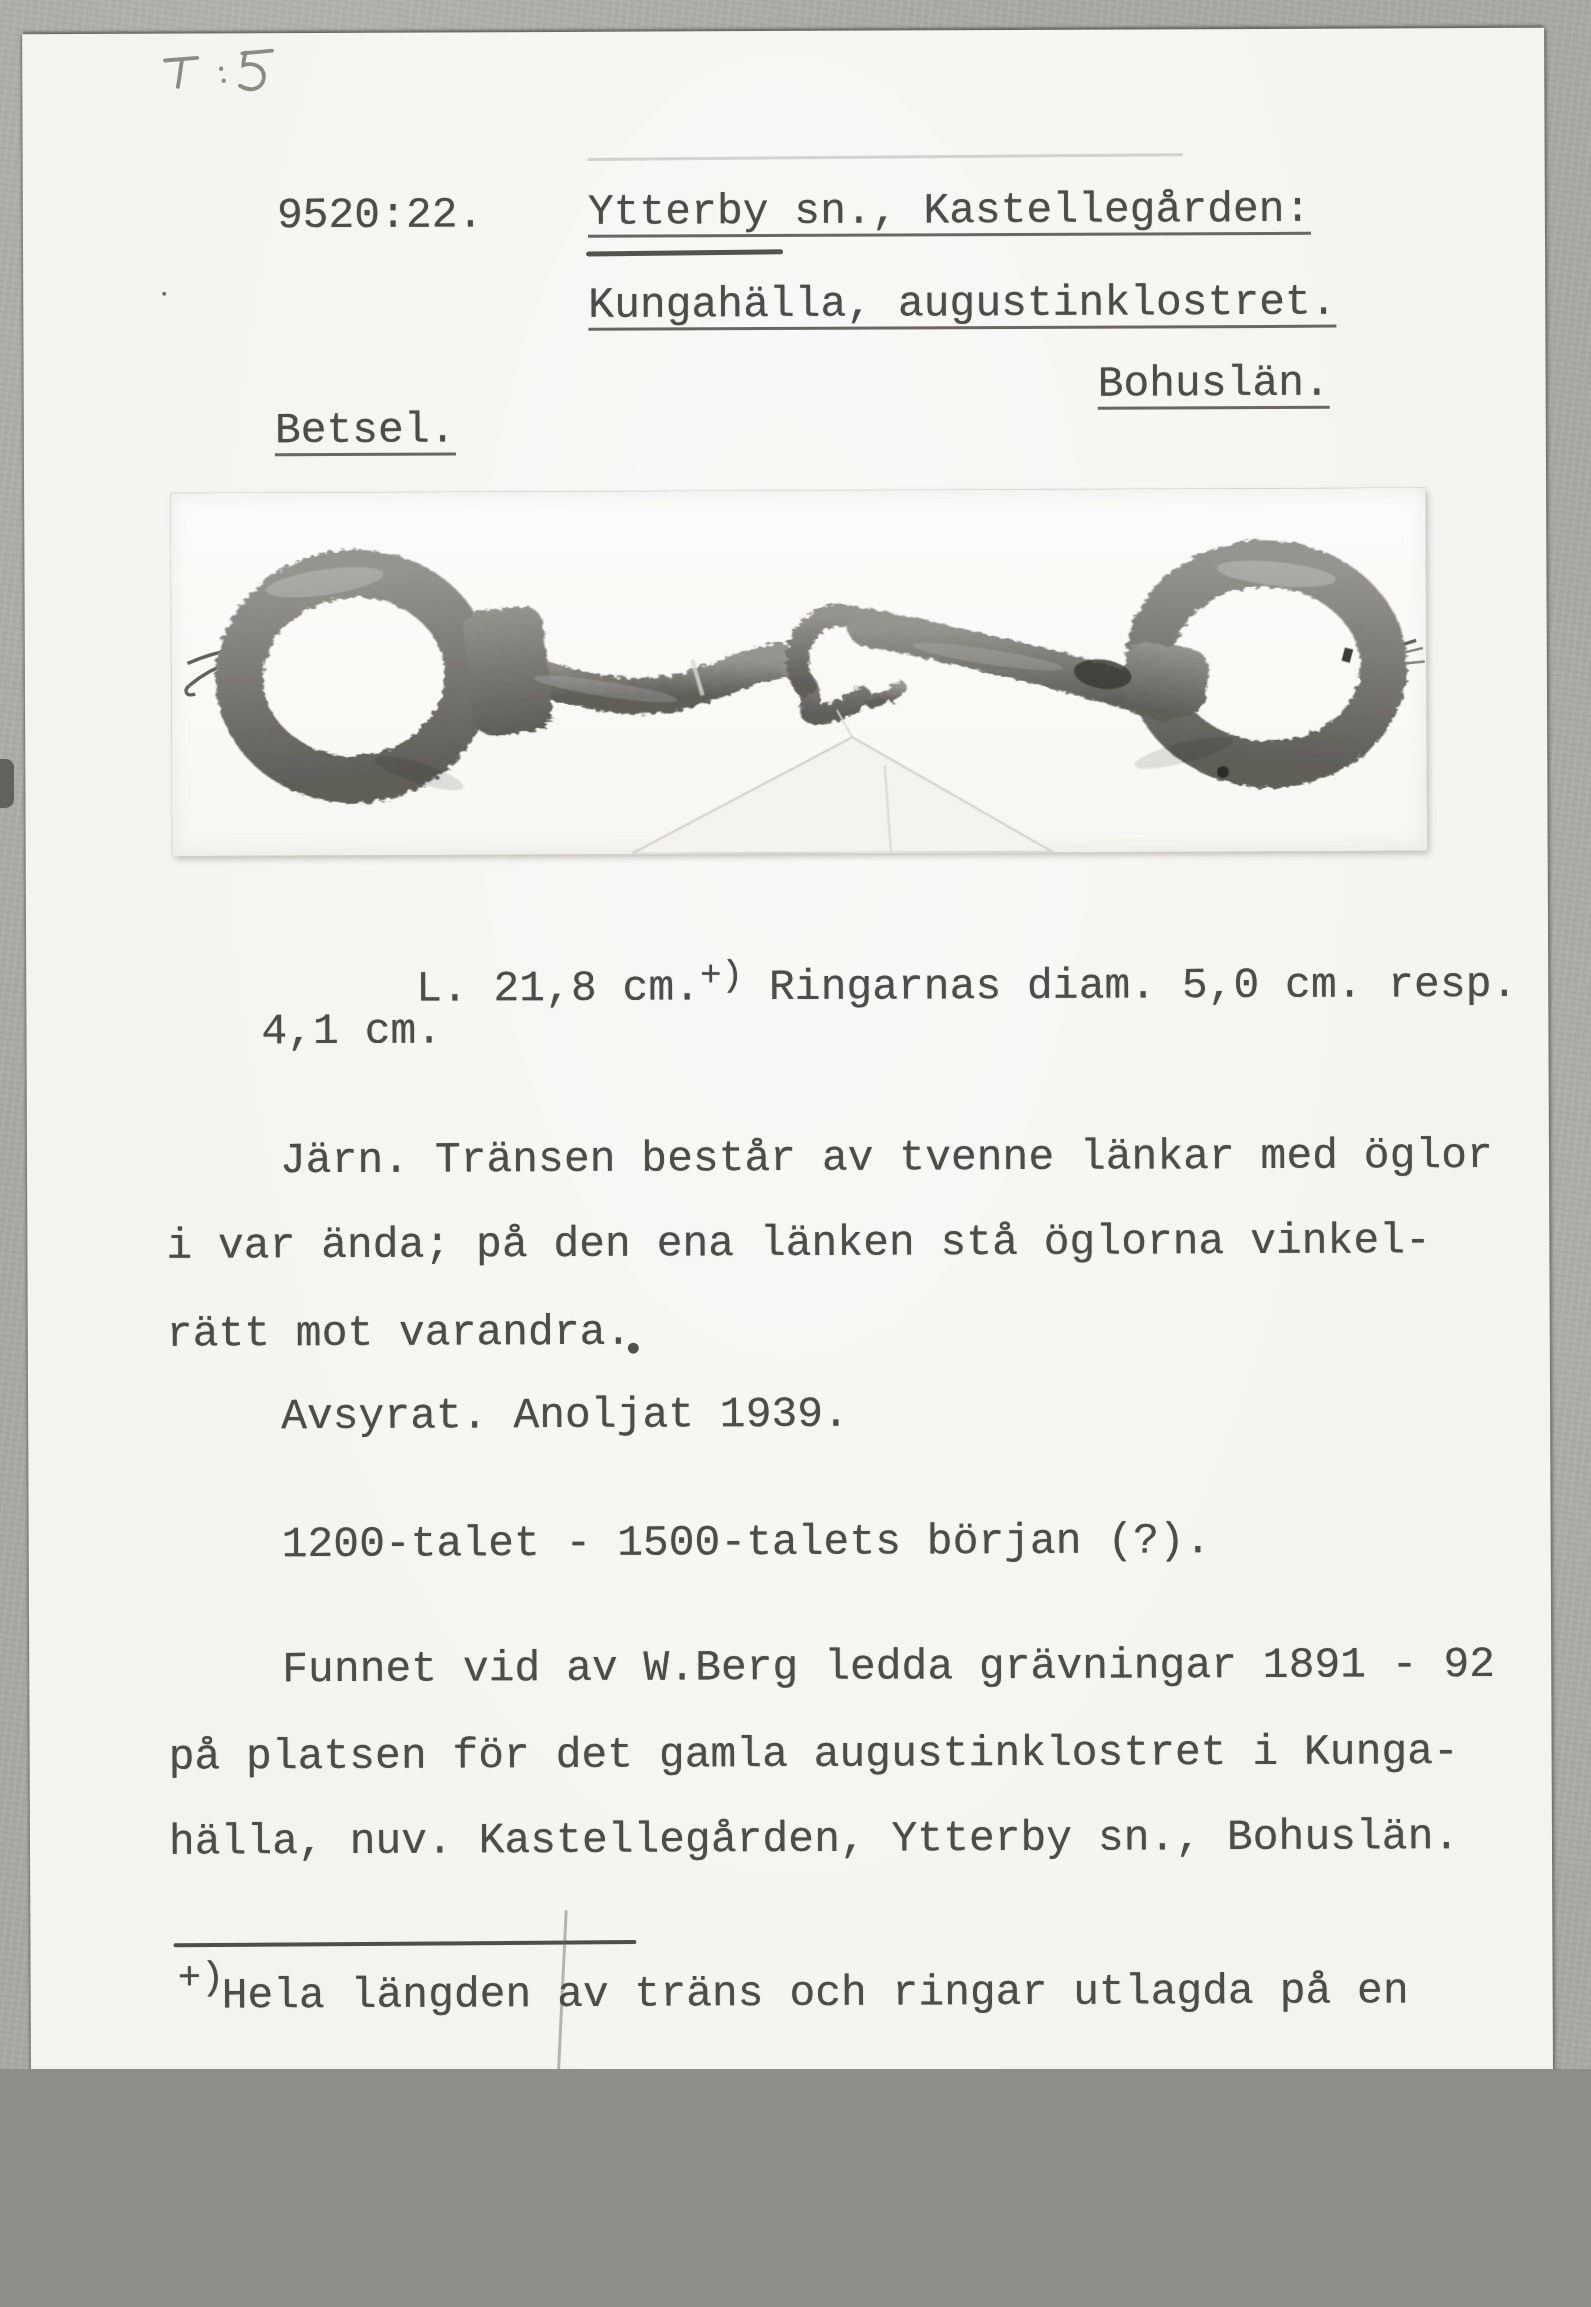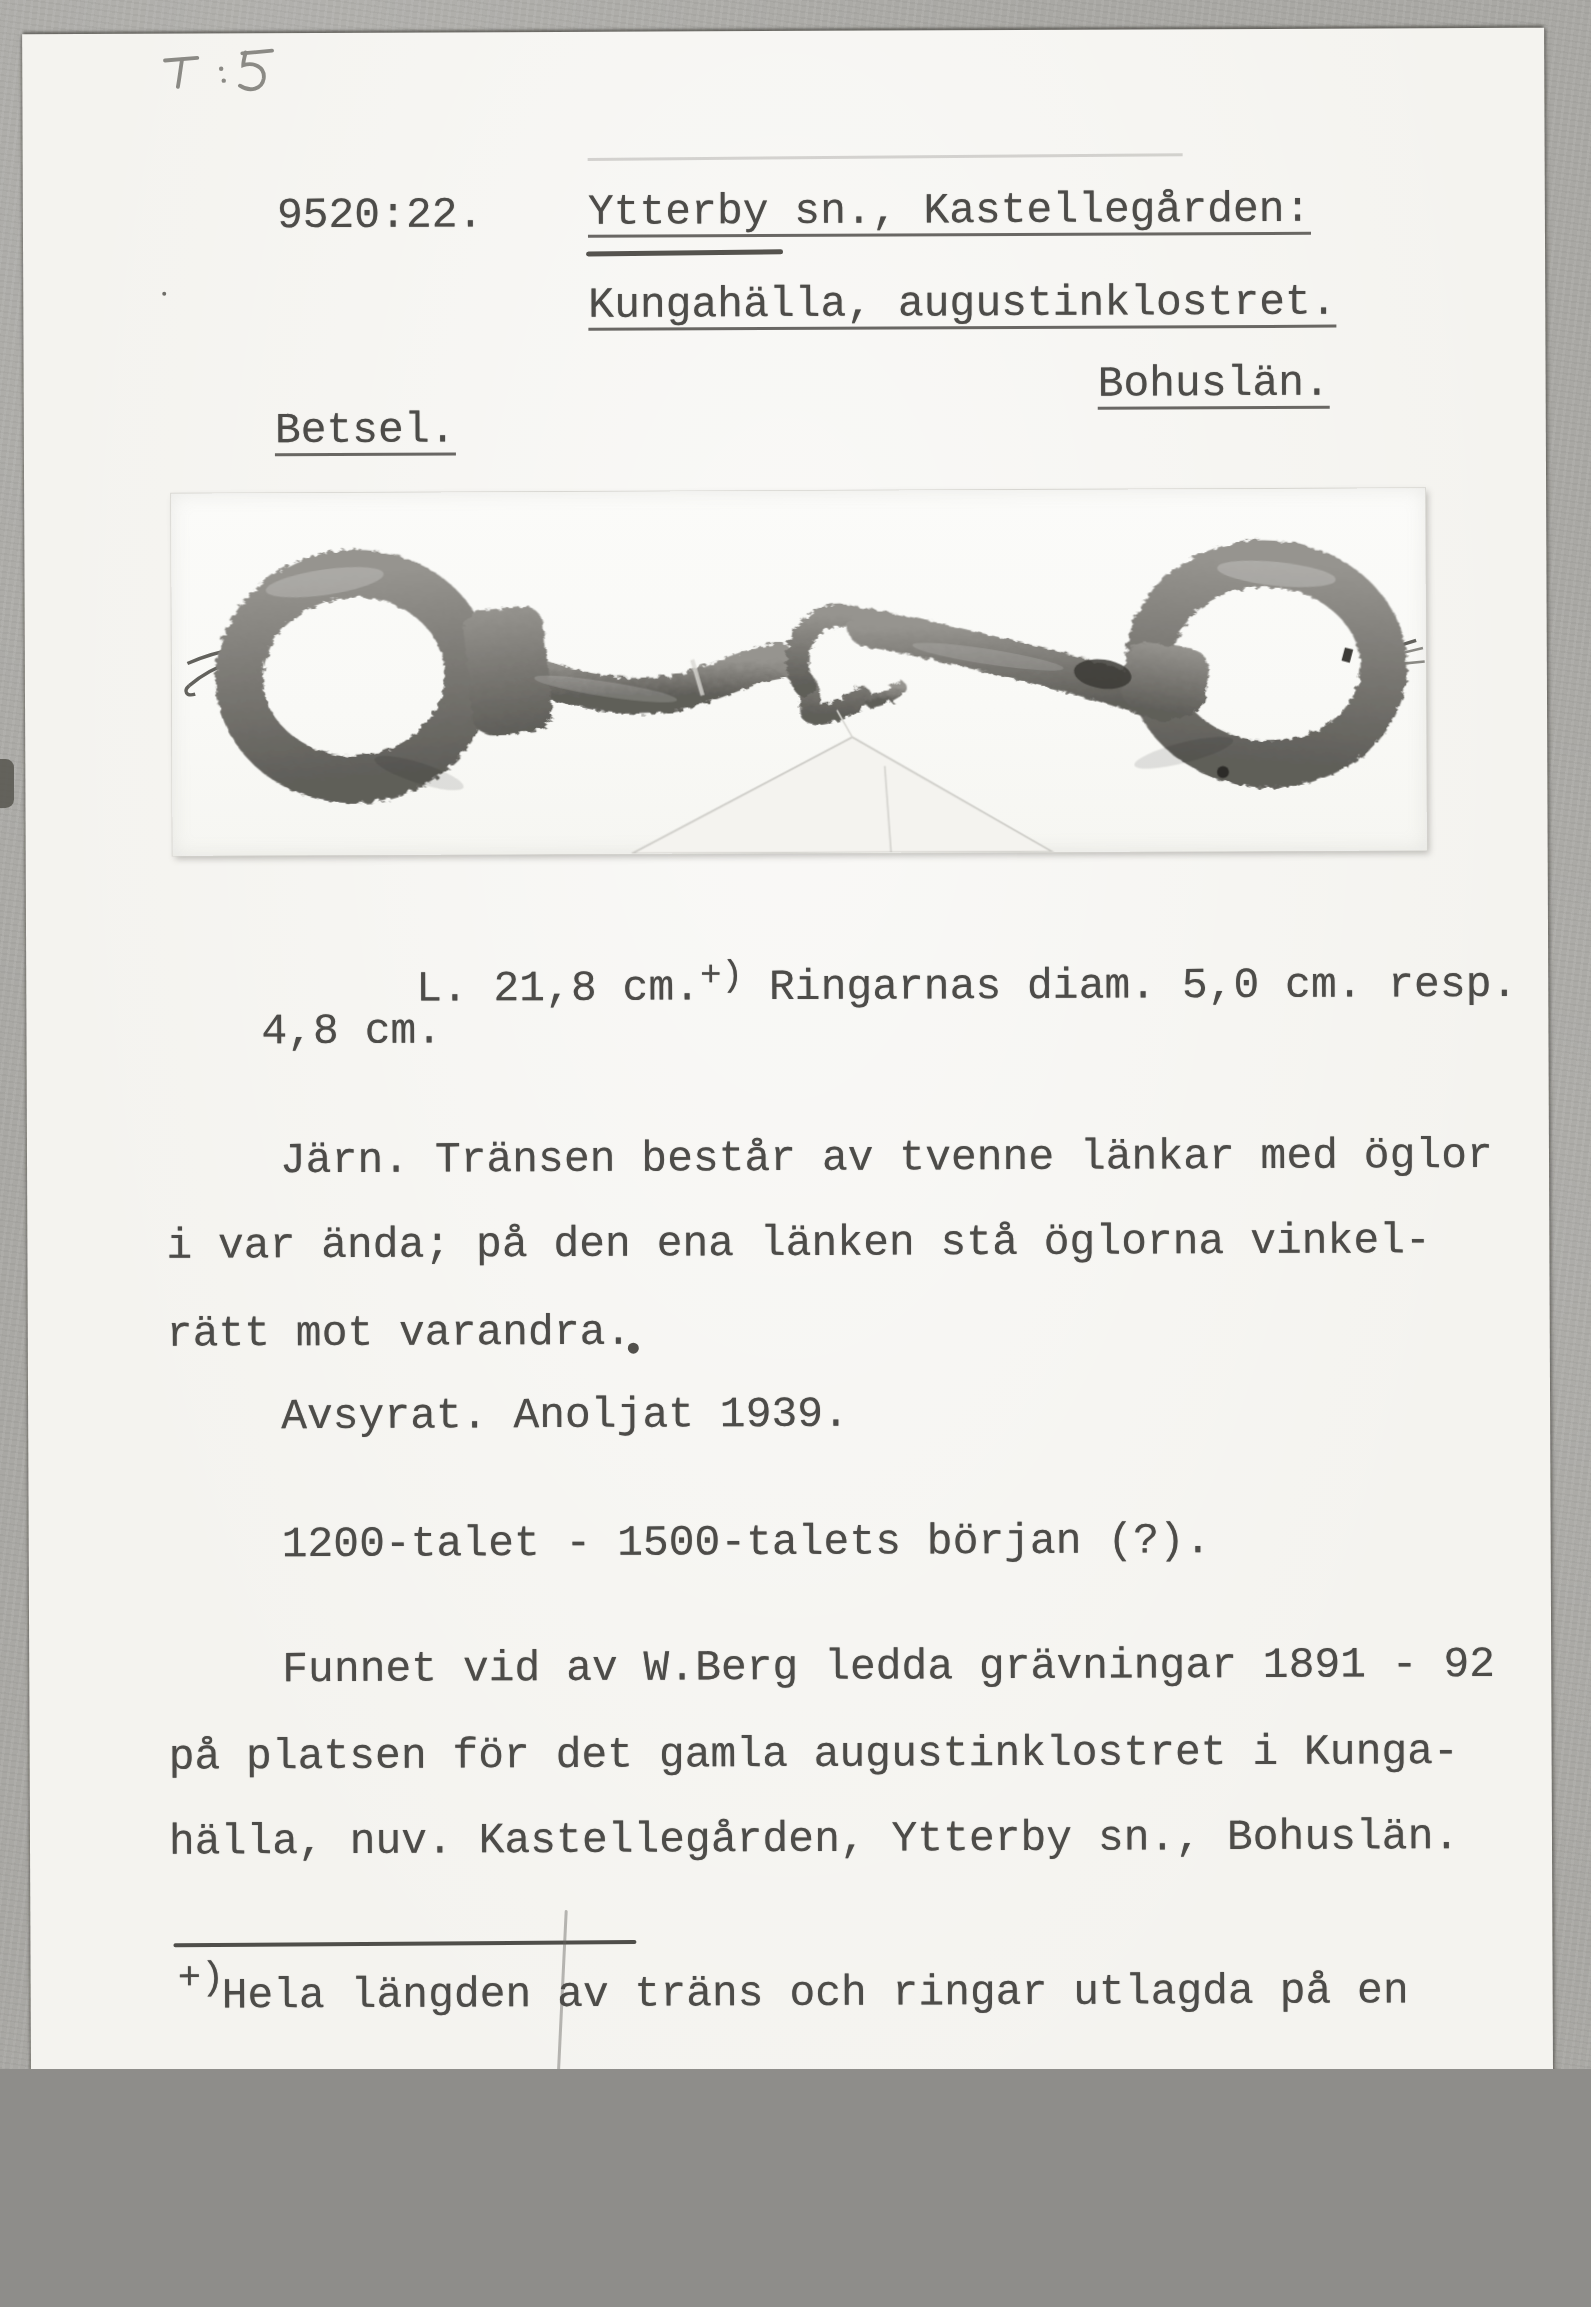--- a/index.html
+++ b/index.html
@@ -132,21 +132,21 @@
           <polygon points="800,290 1035,426 540,426" fill="#f4f3ef" stroke="#c9c8c3" stroke-width="2"></polygon>
           <path d="M 800,290 L 782,258" stroke="#d8d7d2" stroke-width="2" fill="none"></path>
           <path d="M 838,324 L 845,426" stroke="rgba(140,140,134,.3)" stroke-width="2" fill="none"></path>
         </g>
       </svg>
     </div>
 
     <div class="tw abs" style="left:235px;top:892px;">
       <span>L. 21,8 cm.</span><span class="sup">+)</span><span> Ringarnas diam. 5,0 cm. resp.</span>
     </div>
-    <div class="tw abs" style="left:235px;top:977px;">4,8 cm.</div>
+    <div class="tw abs" style="left:235px;top:977px;">4,1 cm.</div>
 
     <div class="tw abs" style="left:253px;top:1106px;">Järn. Tränsen består av tvenne länkar med öglor</div>
     <div class="tw abs" style="left:139px;top:1191px;">i var ända; på den ena länken stå öglorna vinkel-</div>
     <div class="tw abs" style="left:139px;top:1279px;">rätt mot varandra.</div>
     <div class="blot" style="left:600px;top:1311px;"></div>
 
     <div class="tw abs" style="left:253px;top:1362px;">Avsyrat. Anoljat 1939.</div>
     <div class="tw abs" style="left:253px;top:1490px;">1200-talet - 1500-talets början (?).</div>
 
     <div class="tw abs" style="left:253px;top:1615px;">Funnet vid av W.Berg ledda grävningar 1891 - 92</div>

